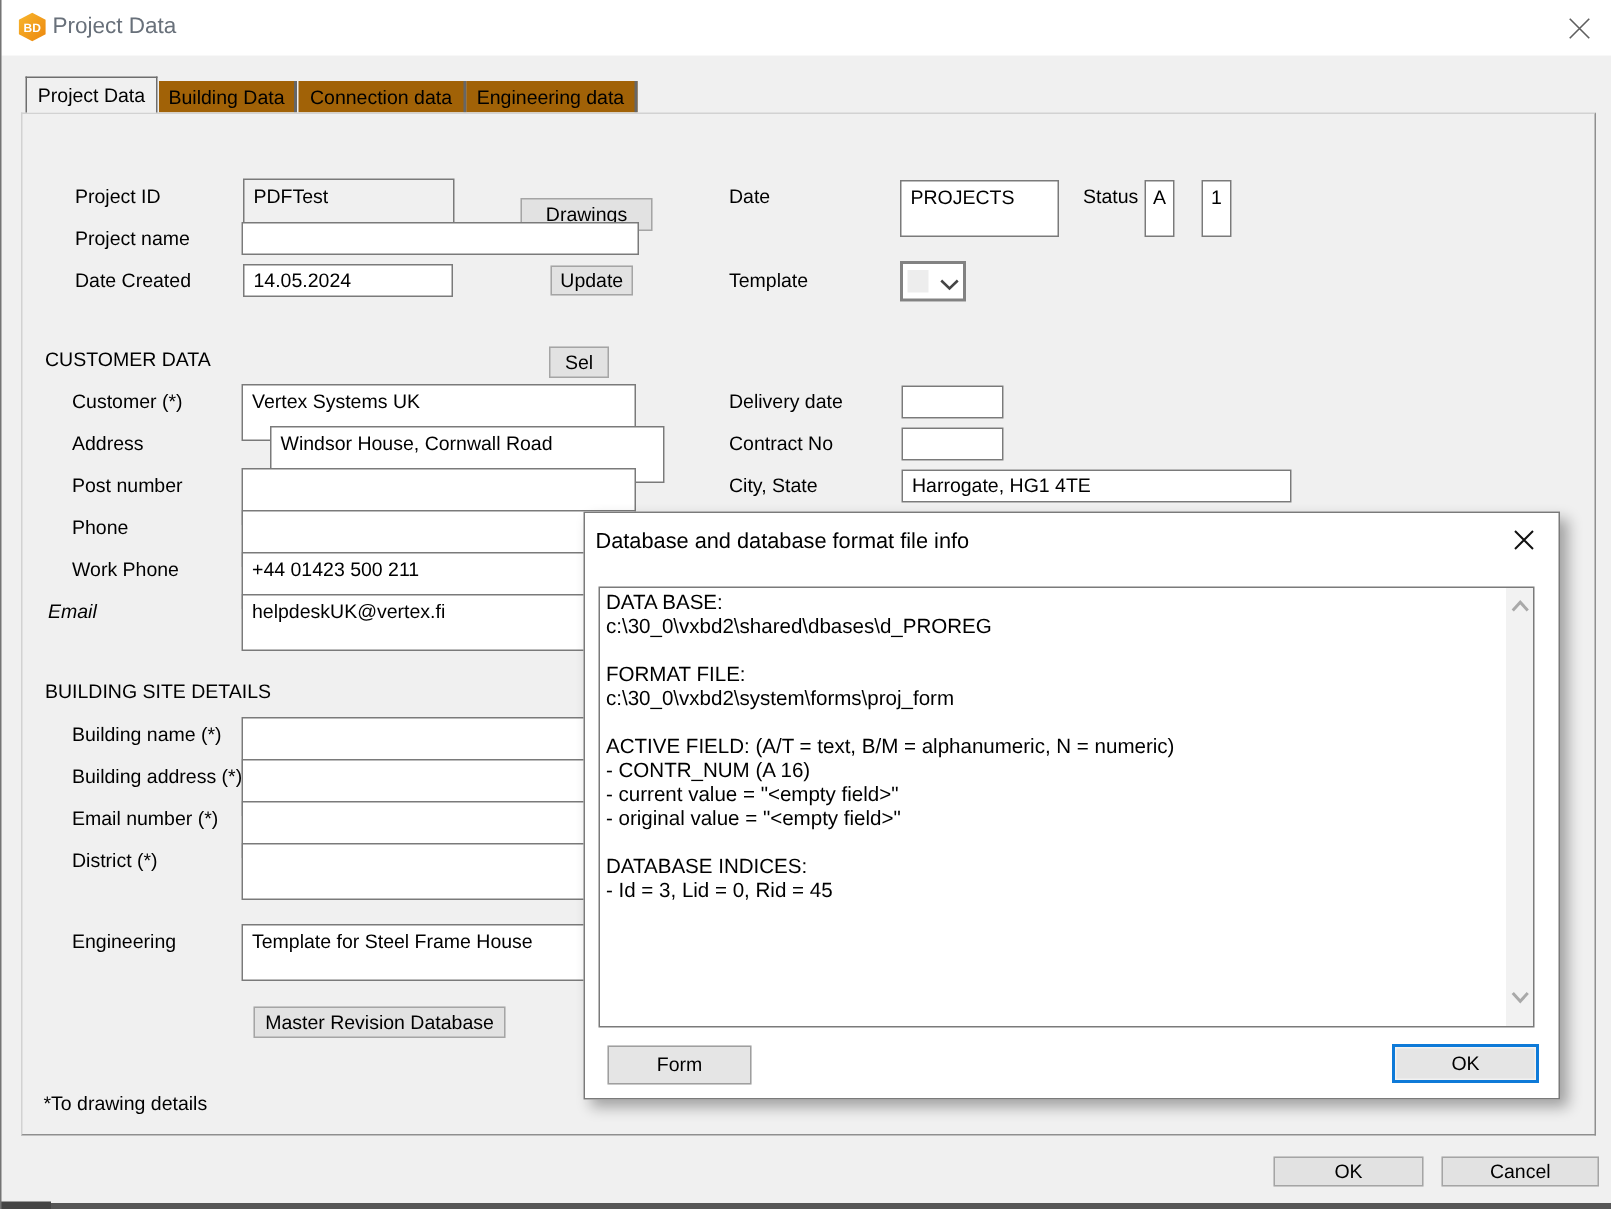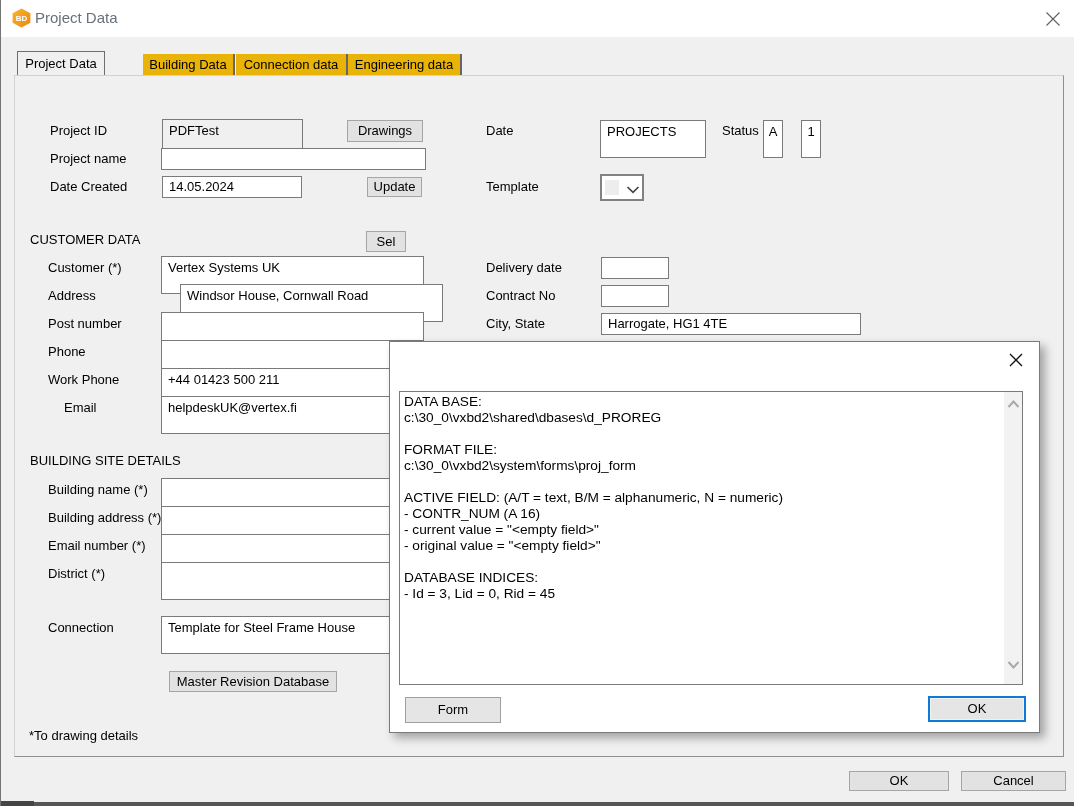--- a/index.html
+++ b/index.html
@@ -5,21 +5,21 @@
 * { margin:0; padding:0; box-sizing:border-box; }
 html,body { width:1074px; height:806px; overflow:hidden; }
 body { font-family:"Liberation Sans",sans-serif; background:#f0f0f0; position:relative; color:#000; }
 .abs { position:absolute; }
 .titlebar { position:absolute; left:1px; top:0; width:1073px; height:37px; background:#ffffff;text-align:right; }
 .wintitle { position:absolute; left:34px; top:9px; font-size:15px; color:#68707a; }
 .leftborder { position:absolute; left:0; top:0; width:1px; height:806px; background:#747474; z-index:50; }
 .bottombar { position:absolute; left:0; top:802px; width:1074px; height:4px; background:#565656; }
 
 
-.tab { position:absolute; top:54px; height:21px; background:#eab308; font-size:13px; text-align:center; line-height:21px; border-right:2px solid #666;margin-left:37px; }
+.tab { position:absolute; top:54px; height:21px; background:#a16207; font-size:13px; text-align:center; line-height:21px; border-right:2px solid #666; }
 .tabactive { position:absolute; top:51px; height:24px; left:17px; width:88px; background:#f0f0f0; border:1px solid #6e6e6e; border-bottom:none; font-size:13px; text-align:center; line-height:23px; z-index:3; }
 .panel { position:absolute; left:14px; top:75px; width:1050px; height:682px; border:1px solid #d2d2d2; border-right-color:#8f8f8f; border-bottom-color:#8f8f8f; background:#f0f0f0; }
 
 .lbl { position:absolute; font-size:13px; white-space:nowrap; }
 .inp { position:absolute; height:38px; border:1px solid #7a7a7a; background:#fff; font-size:13px; line-height:21px; padding-left:6px; white-space:nowrap; overflow:hidden; }
 .ro { background:#f0f0f0; }
 .btn { position:absolute; background:#e2e2e2; border:1px solid #a5a5a5; font-size:13px; text-align:center; }
 
 
 .popup { position:absolute; left:389px; top:341px; width:651px; height:392px; background:#fff; border:1px solid #7a7a7a; box-shadow:5px 5px 9px rgba(0,0,0,0.33); z-index:10; }
@@ -50,21 +50,21 @@
 </div>
 
 <div class="tab" style="left:106px; width:92px;">Building Data</div>
 <div class="tab" style="left:199px; width:112px;">Connection data</div>
 <div class="tab" style="left:311px; width:114px;">Engineering data</div>
 <div class="tabactive">Project Data</div>
 <div class="panel"></div>
 
 <div class="lbl" style="left:50px; top:119px; line-height:23px;">Project ID</div>
 <div class="inp ro" style="left:162px; top:119px; width:141px;">PDFTest</div>
-<div class="btn" style="left:347px; top:120px; width:76px; height:22px; line-height:20px;">Drawings</div>
+<div class="btn" style="left:347px; top:132px; width:88px; height:22px; line-height:20px;">Drawings</div>
 <div class="lbl" style="left:486px; top:119px; line-height:23px;">Date</div>
 <div class="inp" style="left:600px; top:120px; width:106px;">PROJECTS</div>
 <div class="lbl" style="left:722px; top:119px; line-height:23px;">Status</div>
 <div class="inp" style="left:763px; top:120px; width:20px; padding-left:0; text-align:center;">A</div>
 <div class="inp" style="left:801px; top:120px; width:20px; padding-left:0; text-align:center;">1</div>
 
 <div class="lbl" style="left:50px; top:148px; line-height:22px;">Project name</div>
 <div class="inp" style="left:161px; top:148px; width:265px; height:22px; line-height:20px;"></div>
 
 <div class="lbl" style="left:50px; top:176px; line-height:22px;">Date Created</div>
@@ -84,51 +84,52 @@
 <div class="lbl" style="left:48px; top:256px; line-height:23px;">Customer (*)</div>
 <div class="inp" style="left:161px; top:256px; width:263px;">Vertex Systems UK</div>
 <div class="lbl" style="left:48px; top:284px; line-height:23px;">Address</div>
 <div class="inp" style="left:161px; top:284px; width:263px;margin-left:19px;">Windsor House, Cornwall Road</div>
 <div class="lbl" style="left:48px; top:312px; line-height:23px;">Post number</div>
 <div class="inp" style="left:161px; top:312px; width:263px;"></div>
 <div class="lbl" style="left:48px; top:340px; line-height:23px;">Phone</div>
 <div class="inp" style="left:161px; top:340px; width:263px;"></div>
 <div class="lbl" style="left:48px; top:368px; line-height:23px;">Work Phone</div>
 <div class="inp" style="left:161px; top:368px; width:263px;">+44 01423 500 211</div>
-<div class="lbl" style="left:64px; top:396px; line-height:23px;">Email</div>
+<div class="lbl" style="left:32px; top:396px; line-height:23px;font-style:italic;">Email</div>
 <div class="inp" style="left:161px; top:396px; width:263px;">helpdeskUK@vertex.fi</div>
 
 <div class="lbl" style="left:486px; top:257px; line-height:22px;">Delivery date</div>
 <div class="inp" style="left:601px; top:257px; width:68px; height:22px; line-height:20px;"></div>
 <div class="lbl" style="left:486px; top:285px; line-height:22px;">Contract No</div>
 <div class="inp" style="left:601px; top:285px; width:68px; height:22px; line-height:20px;"></div>
 <div class="lbl" style="left:486px; top:313px; line-height:22px;">City, State</div>
 <div class="inp" style="left:601px; top:313px; width:260px; height:22px; line-height:20px;">Harrogate, HG1 4TE</div>
 
 <div class="lbl" style="left:30px; top:450px; line-height:22px;">BUILDING SITE DETAILS</div>
 <div class="lbl" style="left:48px; top:478px; line-height:23px;">Building name (*)</div>
 <div class="inp" style="left:161px; top:478px; width:263px;"></div>
 <div class="lbl" style="left:48px; top:506px; line-height:23px;">Building address (*)</div>
 <div class="inp" style="left:161px; top:506px; width:263px;"></div>
 <div class="lbl" style="left:48px; top:534px; line-height:23px;">Email number (*)</div>
 <div class="inp" style="left:161px; top:534px; width:263px;"></div>
 <div class="lbl" style="left:48px; top:562px; line-height:23px;">District (*)</div>
 <div class="inp" style="left:161px; top:562px; width:263px;"></div>
 
-<div class="lbl" style="left:48px; top:616px; line-height:23px;">Connection</div>
+<div class="lbl" style="left:48px; top:616px; line-height:23px;">Engineering</div>
 <div class="inp" style="left:161px; top:616px; width:263px;">Template for Steel Frame House</div>
 
 <div class="btn" style="left:169px; top:671px; width:168px; height:21px; line-height:19px;">Master Revision Database</div>
 
 <div class="lbl" style="left:29px; top:729px; line-height:14px;">*To drawing details</div>
 
 <div class="btn" style="left:849px; top:771px; width:100px; height:20px; line-height:18px;">OK</div>
 <div class="btn" style="left:961px; top:771px; width:105px; height:20px; line-height:18px;">Cancel</div>
 
 <div class="popup">
+  <div class="ptitle">Database and database format file info</div>
   <svg class="abs" style="left:619px; top:11px;" width="14" height="14" viewBox="0 0 14 14">
     <path d="M1 1 L13 13 M13 1 L1 13" stroke="#111" stroke-width="1.3" fill="none"></path>
   </svg>
   <div class="ptext">DATA BASE:
 c:\30_0\vxbd2\shared\dbases\d_PROREG
 
 FORMAT FILE:
 c:\30_0\vxbd2\system\forms\proj_form
 
 ACTIVE FIELD: (A/T = text, B/M = alphanumeric, N = numeric)

